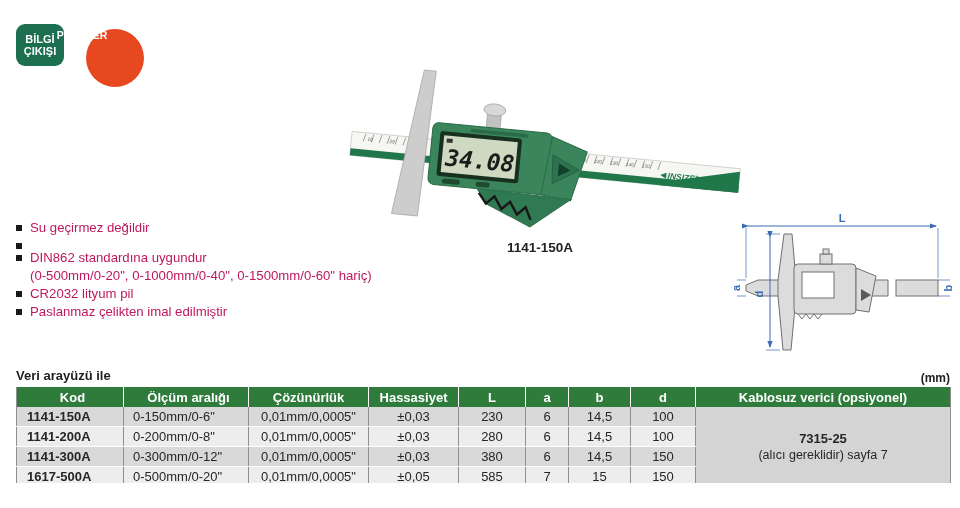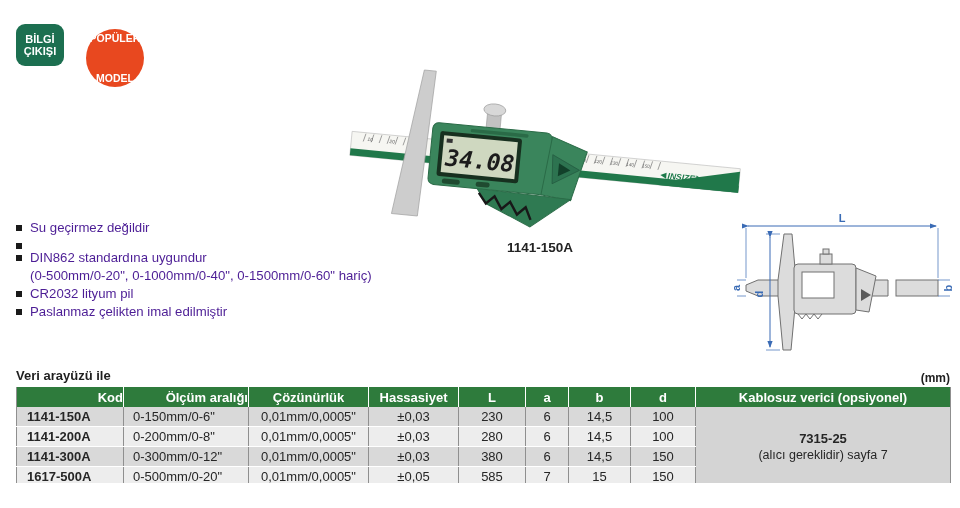--- a/index.html
+++ b/index.html
@@ -5,46 +5,46 @@
   html,body{margin:0;padding:0;background:#fff;}
   #page{position:relative;width:960px;height:483px;background:#ffffff;overflow:hidden;
         font-family:"Liberation Sans", sans-serif;color:#2d2d2d;}
 
   
   .badge-info{position:absolute;left:16px;top:24px;width:48px;height:42px;background:#1c6f50;
       border-radius:9px;color:#fff;font-weight:bold;font-size:11px;line-height:12.5px;
       display:flex;flex-direction:column;justify-content:center;text-align:center;}
   .badge-pop{position:absolute;left:86px;top:29px;width:58px;height:58px;background:#e8481f;
       border-radius:50%;color:#fff;font-weight:bold;font-size:10.5px;line-height:12.5px;
-      display:flex;flex-direction:column;justify-content:center;text-align:center;gap:28px;}
+      display:flex;flex-direction:row;justify-content:center;text-align:center;gap:28px;}
 
   
   .title{position:absolute;left:368px;top:20px;width:586px;text-align:center;
       font-size:17.5px;font-weight:bold;letter-spacing:.2px;color:#3a3a3a;white-space:nowrap;}
 
   
-  .features{position:absolute;left:16px;top:219px;width:440px;font-size:13.2px;color:#4c1d95;}
+  .features{position:absolute;left:16px;top:219px;width:440px;font-size:13.2px;color:#be185d;}
   .feat{display:flex;align-items:flex-start;line-height:18px;}
   .sq{flex:0 0 auto;width:6px;height:6px;background:#1a1a1a;margin:6px 8px 0 0;}
   .feat-note{margin-left:14px;line-height:18px;}
 
   
   .caption{position:absolute;left:462px;top:240px;width:156px;text-align:center;
       font-weight:bold;font-size:13.5px;color:#232323;}
 
   
   .veri{position:absolute;left:16px;top:368px;font-weight:bold;font-size:13px;color:#1f1f1f;}
   .mm{position:absolute;left:850px;top:371px;width:100px;text-align:right;
       font-weight:bold;font-size:12px;color:#1f1f1f;}
 
   table.spec{position:absolute;left:16px;top:387px;width:934px;border-collapse:collapse;
       table-layout:fixed;font-size:13px;border-right:1px solid #8f8f8f;border-left:1px solid #8f8f8f;}
   table.spec th{background:#2e7b3c;color:#fff;font-weight:bold;height:20px;padding:0;
       border-right:1px solid #fff;text-align:center;}
-  table.spec th.al{text-align:right;padding-left:5px;}
+  table.spec th.al{text-align:center;padding-left:5px;}
   table.spec th:last-child{border-right:none;}
   table.spec td{height:19px;padding:0;text-align:center;border-right:1px solid #8f8f8f;
       border-bottom:1px solid #fff;color:#262626;}
   table.spec td.kod{font-weight:bold;text-align:left;padding-left:10px;}
   table.spec td.al{text-align:left;padding-left:9px;}
   tr.r-odd td{background:#d9d9d9;}
   tr.r-even td{background:#ededed;}
   td.wireless{background:#d4d4d4 !important;vertical-align:middle;border-bottom:none !important;}
   .wcode{font-weight:bold;font-size:13px;line-height:16px;}
   .wnote{font-size:12.5px;line-height:16px;}

